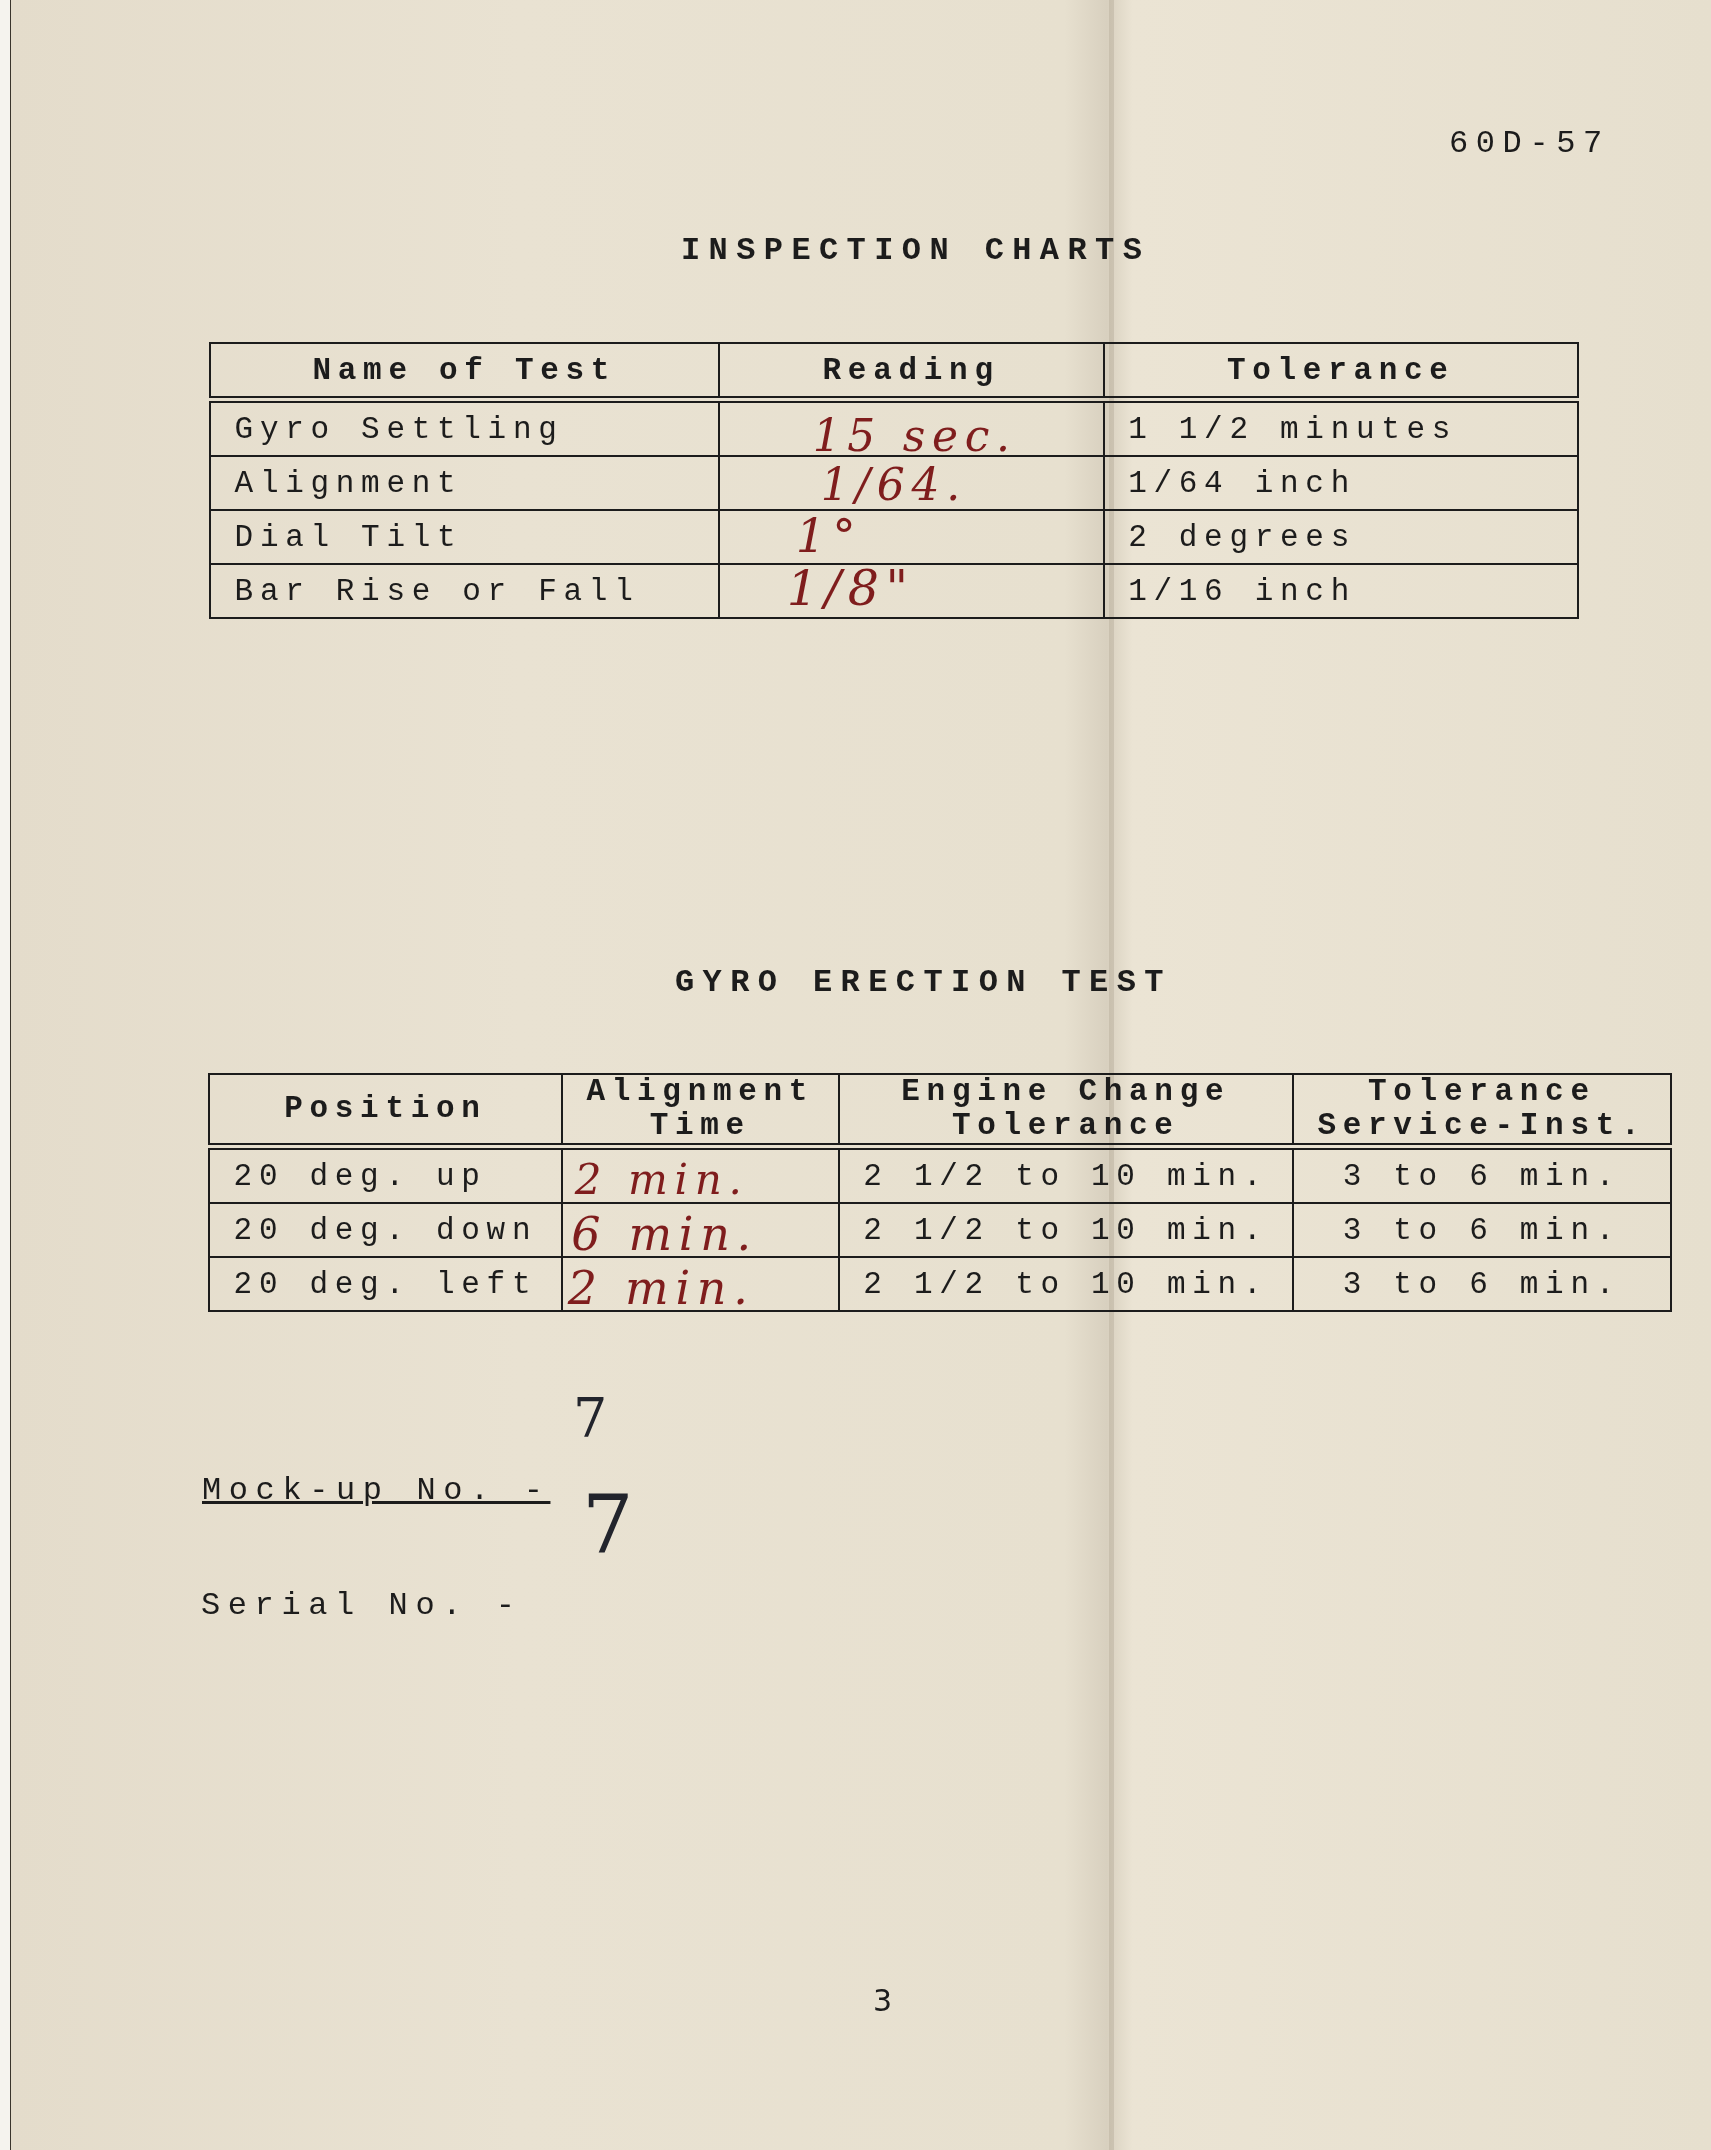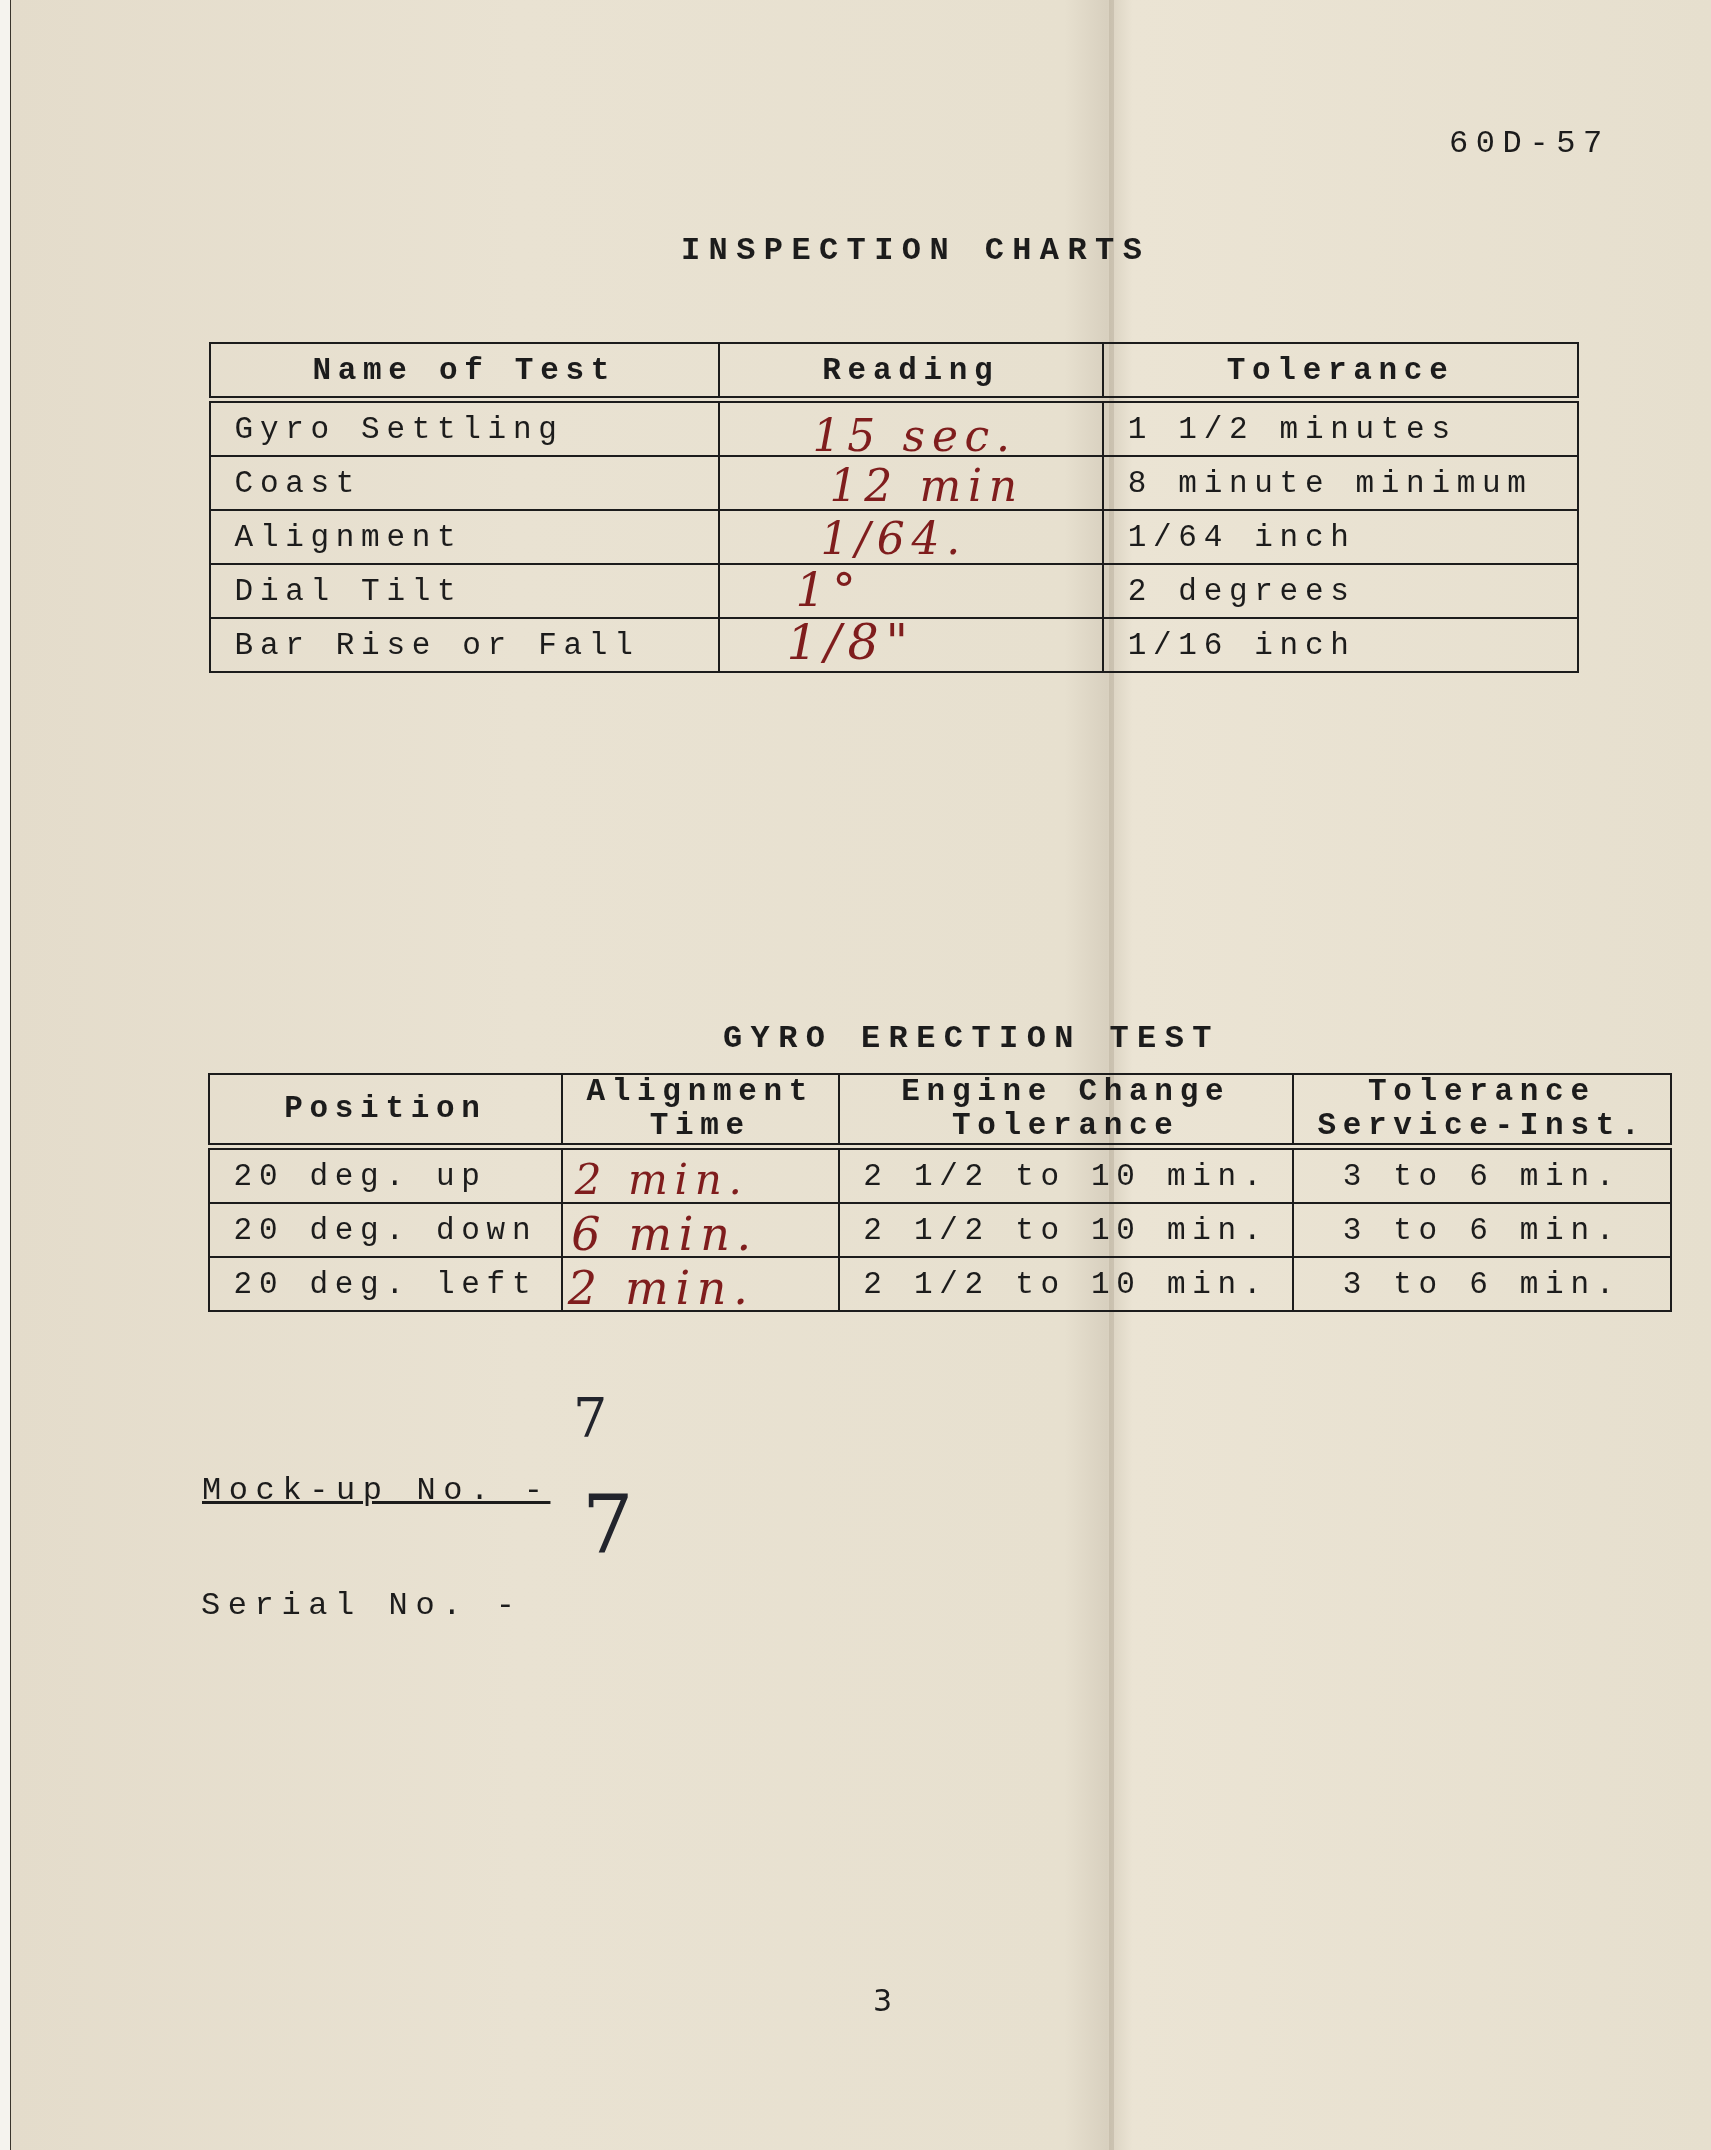--- a/index.html
+++ b/index.html
@@ -57,27 +57,20 @@
   </thead>
   <tbody>
     <tr>
       <td>Gyro Settling</td>
       <td class="reading-cell">
           <span class="hand" style="left:93px; top:6.7px; font-size:44px;">15 sec.</span>
         </td>
       <td>1 1/2 minutes</td>
     </tr>
     <tr>
-      <td>Coast</td>
-      <td class="reading-cell">
-          <span class="hand" style="left:110px; top:3.4px; font-size:44px;">12 min</span>
-        </td>
-      <td>8 minute minimum</td>
-    </tr>
-    <tr>
       <td>Alignment</td>
       <td class="reading-cell">
           <span class="hand" style="left:101px; top:1.7px; font-size:44px;">1/64.</span>
         </td>
       <td>1/64 inch</td>
     </tr>
     <tr>
       <td>Dial Tilt</td>
       <td class="reading-cell">
           <span class="hand" style="left:76px; top:-3.4px; font-size:47px;">1°</span>
@@ -87,21 +80,21 @@
     <tr>
       <td>Bar Rise or Fall</td>
       <td class="reading-cell">
           <span class="hand" style="left:67px; top:-5px; font-size:49px;">1/8"</span>
         </td>
       <td>1/16 inch</td>
     </tr>
   </tbody>
 </table>
 
-<div class="typed title" style="left:675px; top:1020px; letter-spacing:8.4px;margin-left:48px;">GYRO ERECTION TEST</div>
+<div class="typed title" style="left:675px; top:964px; letter-spacing:8.4px;">GYRO ERECTION TEST</div>
 
 <table class="grid t2" style="left:208px; top:1073px; width:1384px;">
   <colgroup>
       <col style="width:337px">
       <col style="width:236px">
       <col style="width:470px">
       <col style="width:341px">
     </colgroup>
   <thead>
     <tr>

